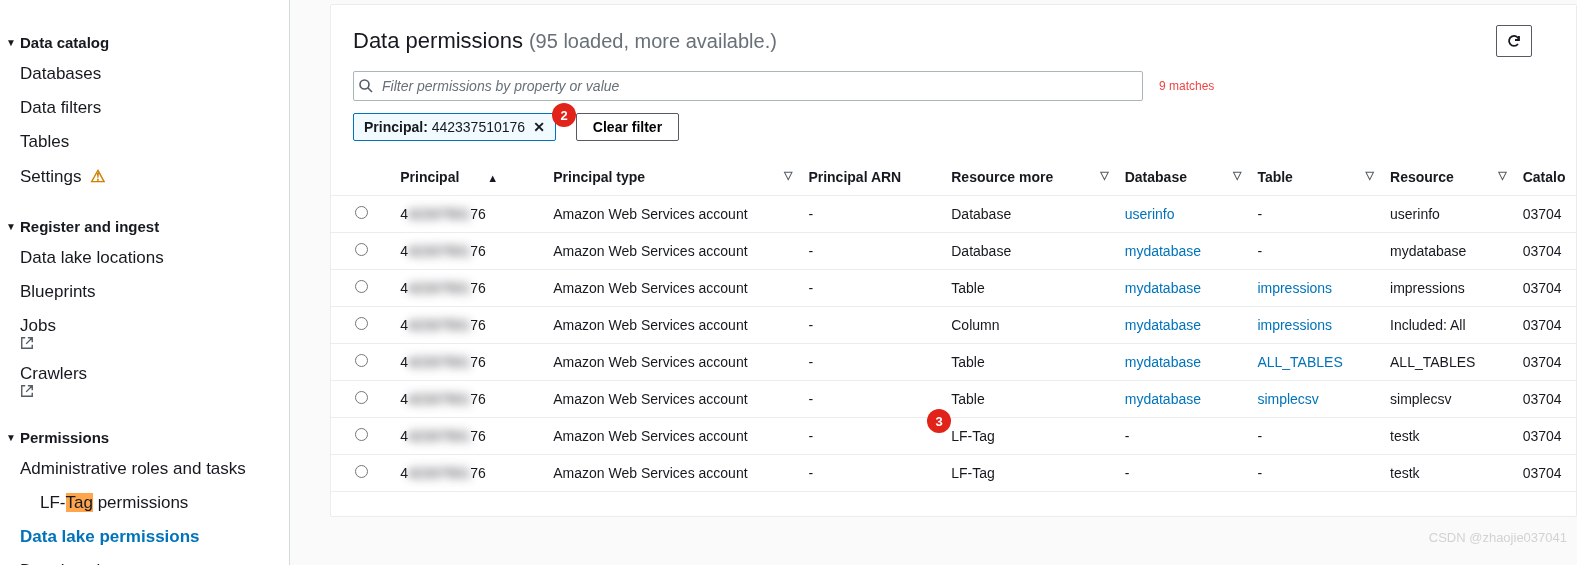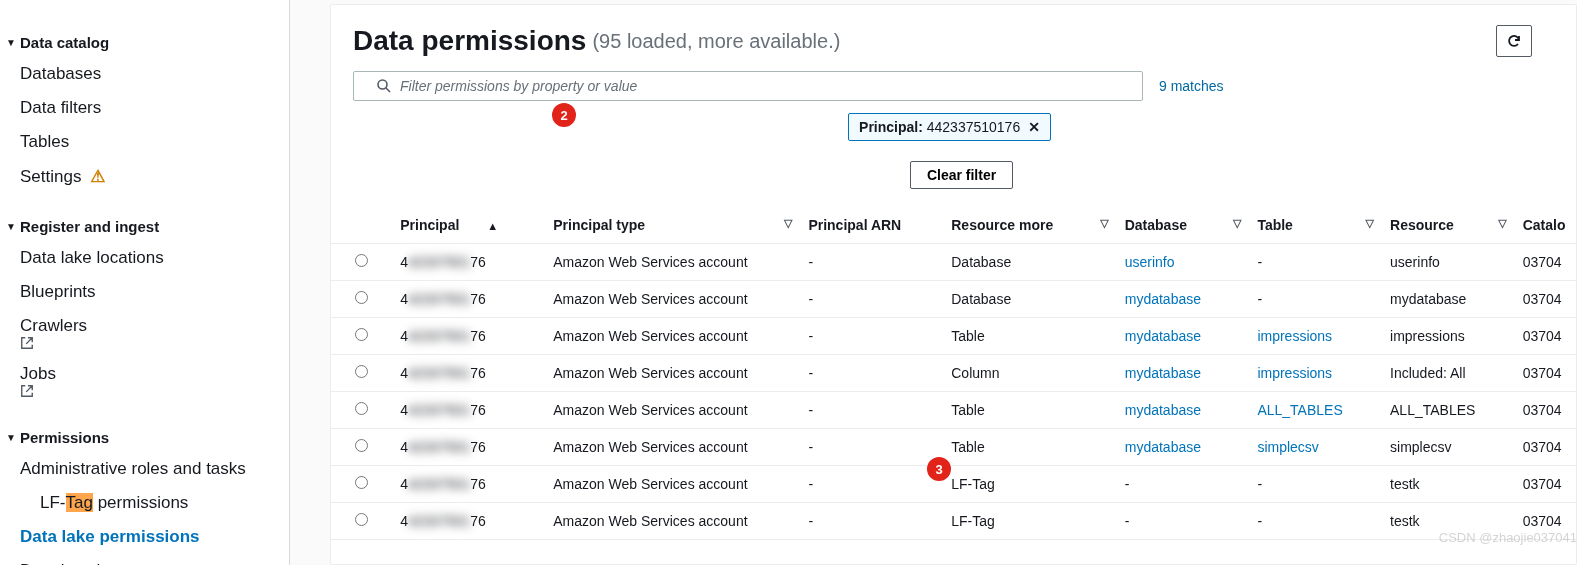--- a/index.html
+++ b/index.html
@@ -11,52 +11,52 @@
   .nav-item { padding: 7px 12px 7px 20px; cursor: pointer; font-size: 17px; color:#16191f; }
   .nav-item.indent2 { padding-left: 40px; }
   .nav-item.active { color: #0073bb; font-weight: 700; }
   .nav-item .ext { margin-left: 4px; }
   .hl-yellow { background: #fff36e; }
   .hl-orange { background: #ffa64d; }
   .warn-icon { color:#d17f00; font-weight:700; margin-left:4px; }
   .main { flex:1; padding: 0 0 0 40px; background:#fafafa; overflow:hidden; }
   .panel { background:#fff; border:1px solid #eaeded; border-radius:2px; margin-top:4px; padding:20px 0 0 0; }
   .panel-head { display:flex; align-items:center; padding: 0 22px 0 22px; }
-  .panel-title { font-size: 28px; font-weight: 700; }
+  .panel-title { font-size: 22px; font-weight: 400; }
   .panel-sub { font-size: 20px; font-weight: 400; color: #687078; margin-left:6px; }
   .refresh-btn { margin-left:auto; width:36px; height:32px; border:1px solid #545b64; border-radius:2px; background:#fff; display:flex; align-items:center; justify-content:center; cursor:pointer; margin-right:22px; }
   .search-row { display:flex; align-items:center; gap:16px; padding: 14px 22px 0 22px; }
-  .search-box { flex:0 0 790px; display:flex; align-items:center; border:1px solid #aab7b8; border-radius:2px; padding:6px 22px; }
+  .search-box { flex:0 0 790px; display:flex; align-items:center; border:1px solid #aab7b8; border-radius:2px; padding:6px 4px; }
   .search-box input { border:none; outline:none; flex:1; font-size:14px; color:#16191f; }
   .search-box input::placeholder { color:#687078; font-style: italic; }
-  .matches { color:#0369a1; font-size:14px; }
-  .chip-row { display:flex; align-items:center; gap:20px; padding: 12px 30px 18px 22px; position:relative;flex-direction:column; }
+  .matches { color:#ef4444; font-size:12px; }
+  .chip-row { display:flex; align-items:center; gap:20px; padding: 12px 30px 18px 22px; position:relative; }
   .chip { border:1px solid #0073bb; background:#f1faff; border-radius:2px; padding:5px 10px; display:flex; align-items:center; gap:8px; font-size:14px; }
   .chip .close { cursor:pointer; font-weight:700; }
-  .clear-btn { border:1px solid #545b64; border-radius:2px; background:#fff; padding:5px 16px; font-weight:700; cursor:pointer; font-size:14px;margin-left:24px; }
+  .clear-btn { border:1px solid #545b64; border-radius:2px; background:#fff; padding:5px 16px; font-weight:700; cursor:pointer; font-size:14px; }
   .table-wrap { overflow-x:hidden; }
   table { border-collapse: collapse; width: 100%; table-layout: fixed; }
   th, td { text-align:left; padding: 10px 8px; font-size:14px; white-space:nowrap; overflow:hidden; text-overflow:ellipsis; }
   thead th { border-bottom:1px solid #eaeded; font-weight:700; position:relative; }
   tbody tr { border-bottom:1px solid #eaeded; }
   th .sort-icon { margin-left:28px; font-size:11px; }
   th .filter-icon { float:right; color:#545b64; font-size:11px; }
   .radio-cell { width:60px; text-align:center; }
   .link { color:#0073bb; cursor:pointer; }
   .blur { filter: blur(5px); display:inline-block; }
   .col-principal { width:150px; }
   .col-ptype { width:250px; }
   .col-arn { width:140px; }
   .col-rtype { width:170px; }
   .col-db { width:130px; }
   .col-table { width:130px; }
   .col-resource { width:130px; }
   .col-catalog { width:60px; }
   .annotation { position:absolute; width:24px; height:24px; border-radius:50%; background:#e2231a; color:#fff; font-size:13px; font-weight:700; display:flex; align-items:center; justify-content:center; z-index:10; }
-  .watermark { position:fixed; right:0; bottom:20px; color:#b8b8b8; font-size:13px; opacity:.6; }
+  .watermark { position:fixed; right:10px; bottom:20px; color:#b8b8b8; font-size:13px; opacity:.6; }
   svg { display:block; }
 </style>
 </head>
 <body>
 
 <div class="layout">
 
   <nav class="sidebar">
     <div>
       <div class="nav-group-header">
@@ -75,29 +75,29 @@
     <div style="height:18px"></div>
 
     <div>
       <div class="nav-group-header">
         <span class="caret">▼</span>
         <span>Register and ingest</span>
       </div>
       <div class="nav-item">Data lake locations</div>
       <div class="nav-item">Blueprints</div>
       <div class="nav-item">
-        <span>Crawlers</span>
+        <span>Jobs</span>
         <span class="ext">
           <svg width="14" height="14" viewBox="0 0 16 16">
               <path fill="none" stroke="#545b64" stroke-width="1.6" d="M6 2H2v12h12v-4M9 2h5v5M14 2L7 9"></path>
             </svg>
         </span>
       </div>
       <div class="nav-item">
-        <span>Jobs</span>
+        <span>Crawlers</span>
         <span class="ext">
           <svg width="14" height="14" viewBox="0 0 16 16">
               <path fill="none" stroke="#545b64" stroke-width="1.6" d="M6 2H2v12h12v-4M9 2h5v5M14 2L7 9"></path>
             </svg>
         </span>
       </div>
     </div>
 
     <div style="height:18px"></div>
 

